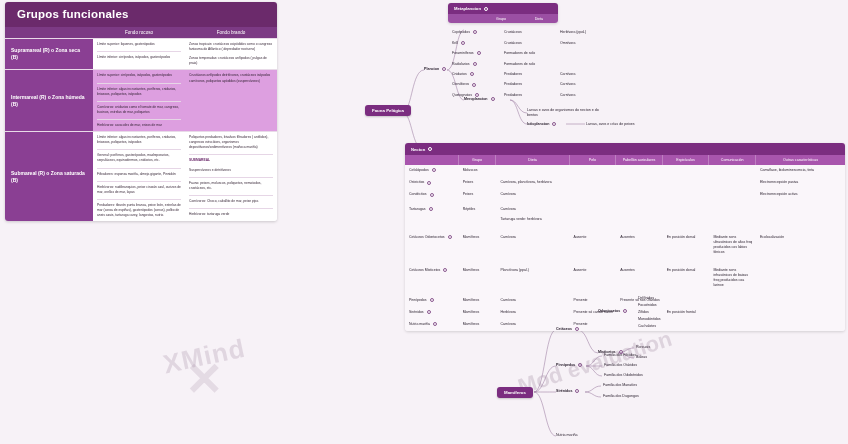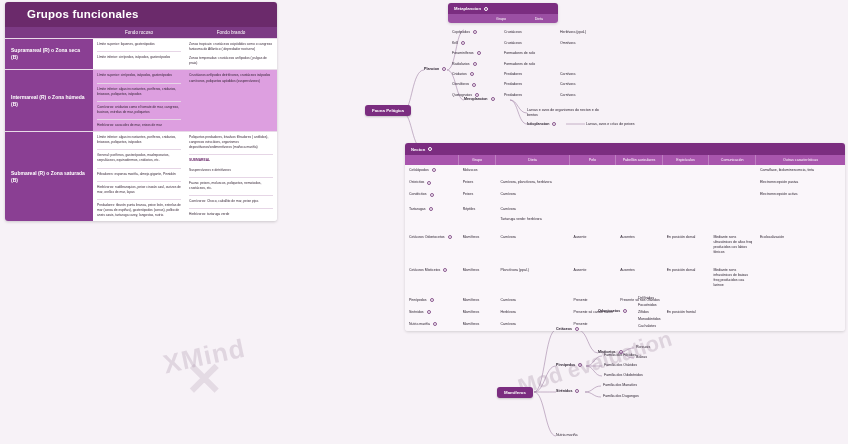--- a/index.html
+++ b/index.html
@@ -34,21 +34,21 @@
   
   .table-wrap {
     position:absolute; left:5px; top:2px;
     width:272px;
     border-radius:3px; overflow:hidden;
     box-shadow:0 1px 3px rgba(0,0,0,.18);
   }
   .tbl-title {
     background:#6b2a6b; color:#fff;
     font-size:11.5px; font-weight:700;
-    padding:6px 10px 7px 22px;
+    padding:6px 10px 7px 12px;
     letter-spacing:.2px;
   }
   .tbl-head {
     display:flex; background:#7c3a84; color:#fff;
     font-size:4.6px;
   }
   .th { padding:3px 2px; text-align:center; }
   .th.c0 { width:88px; }
   .th.c1 { width:92px; }
   .th.c2 { width:92px; }

